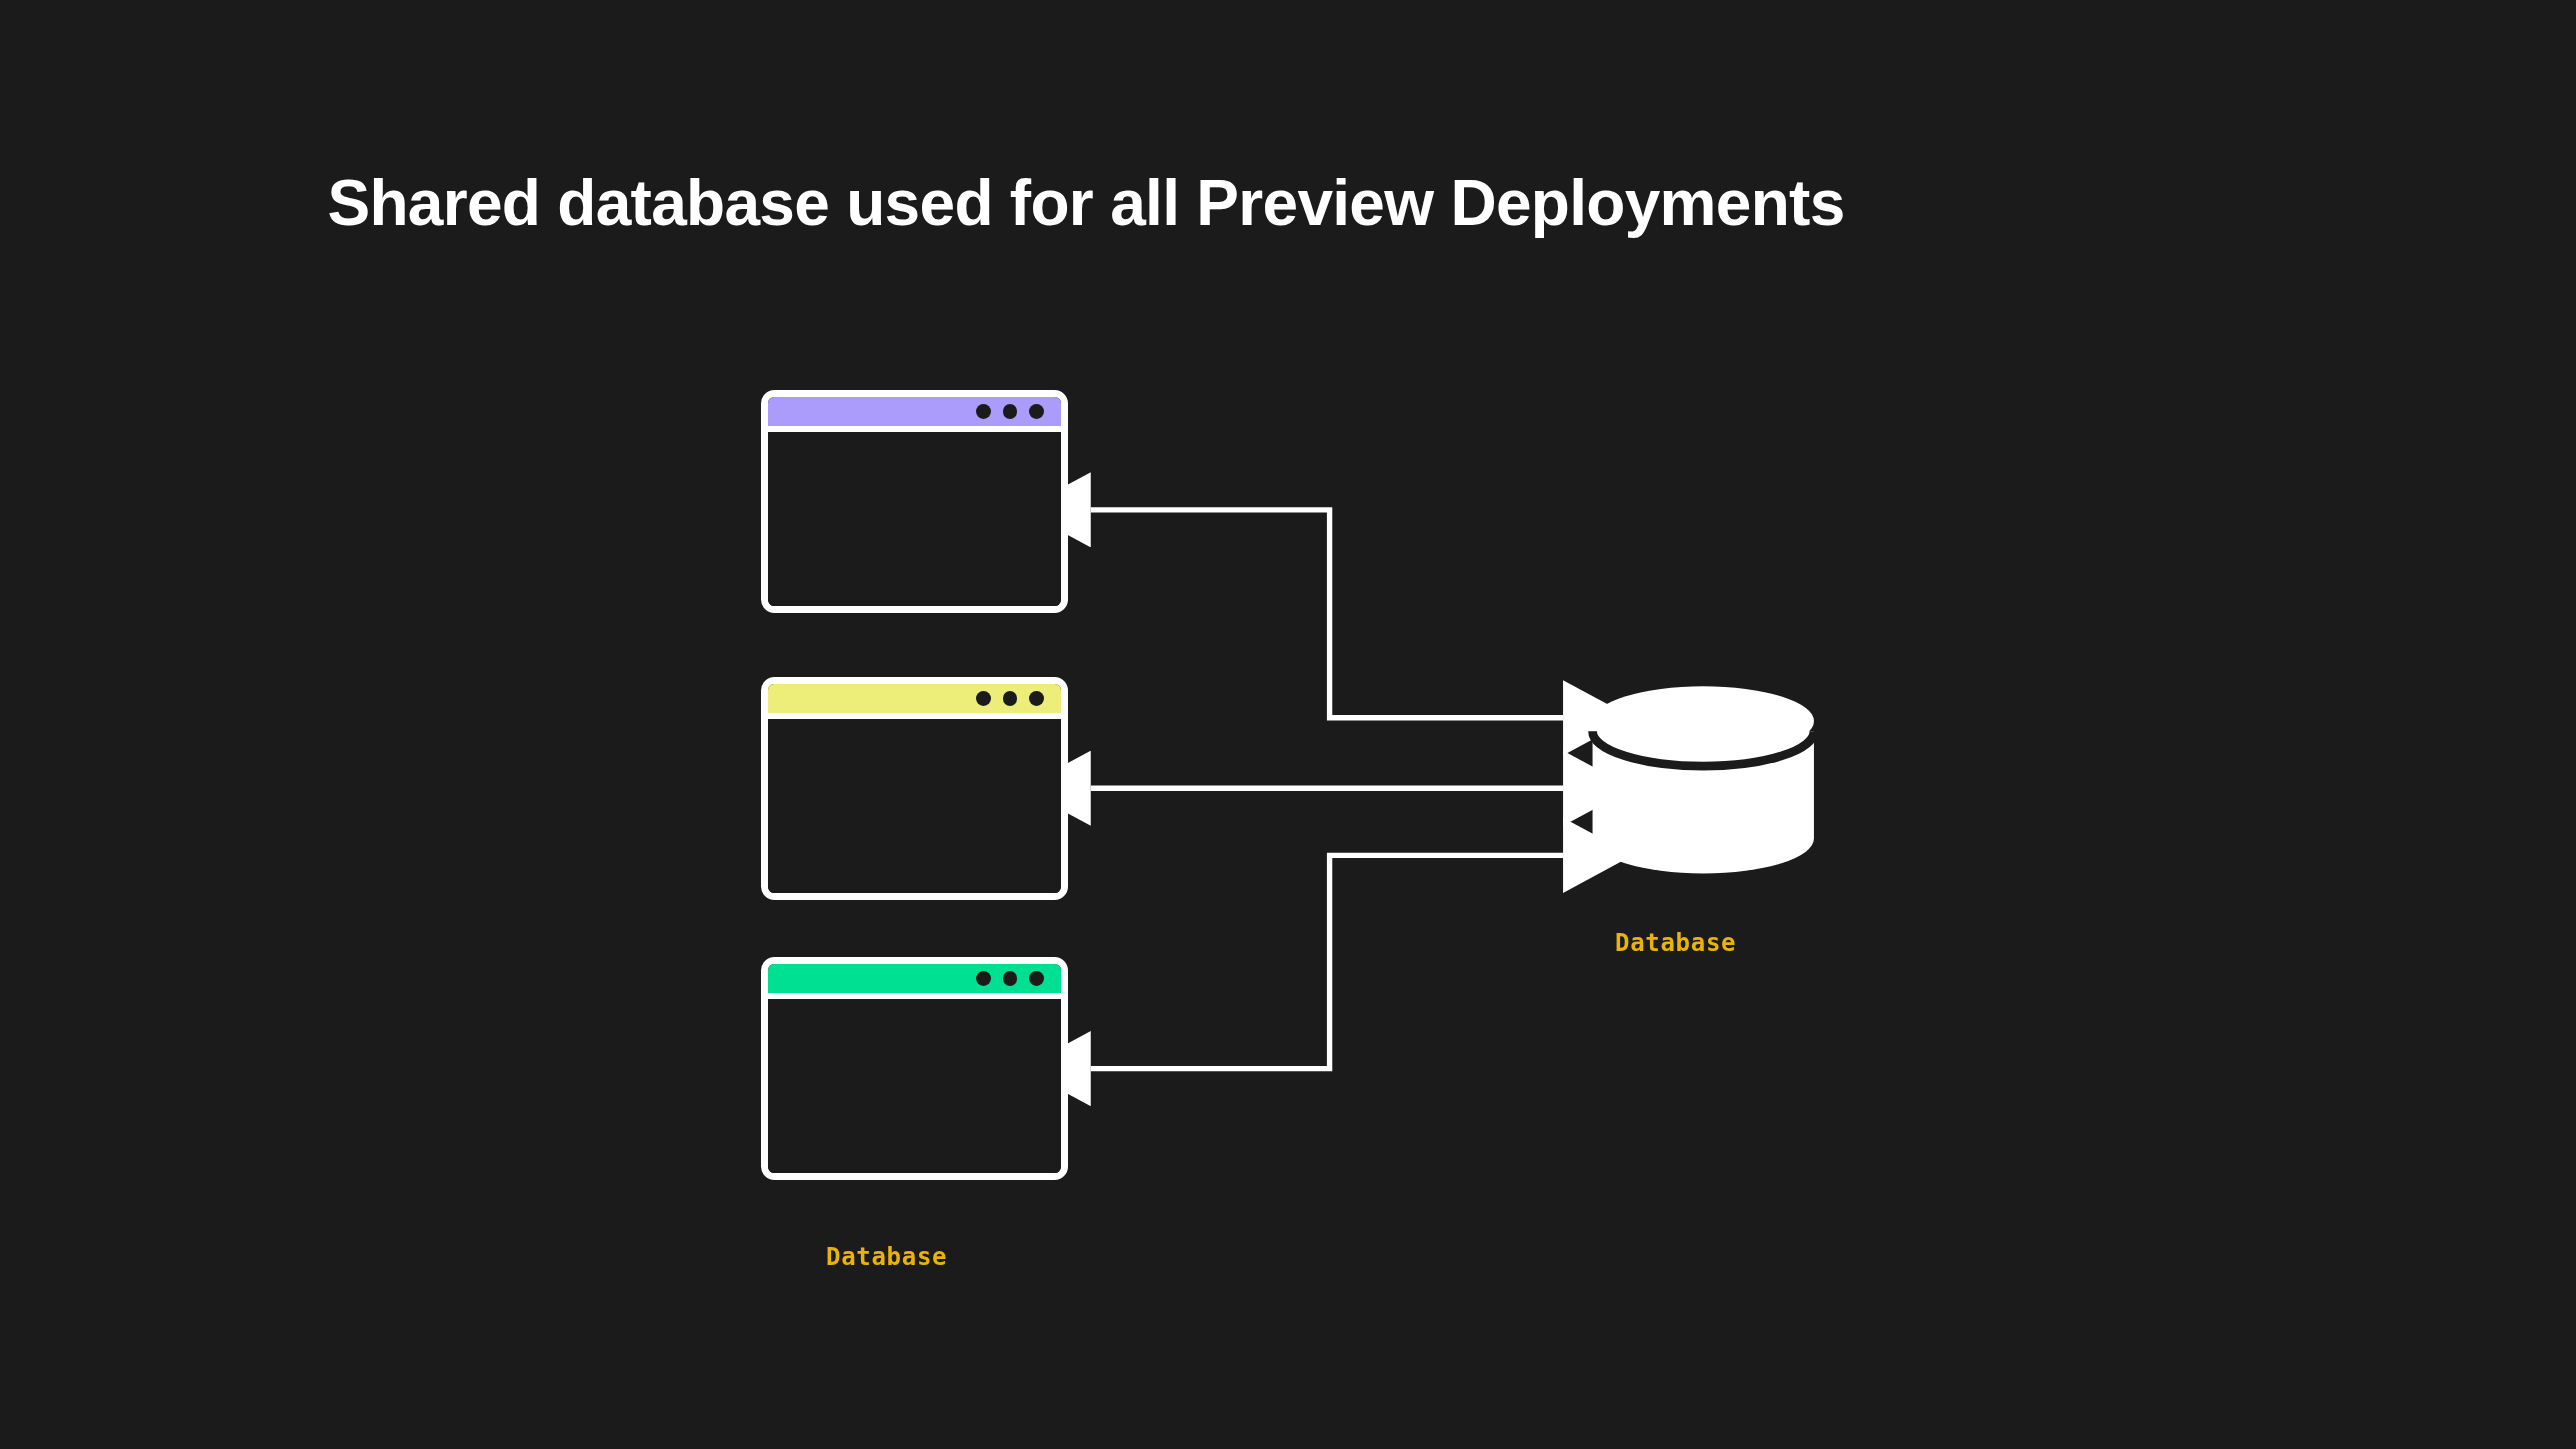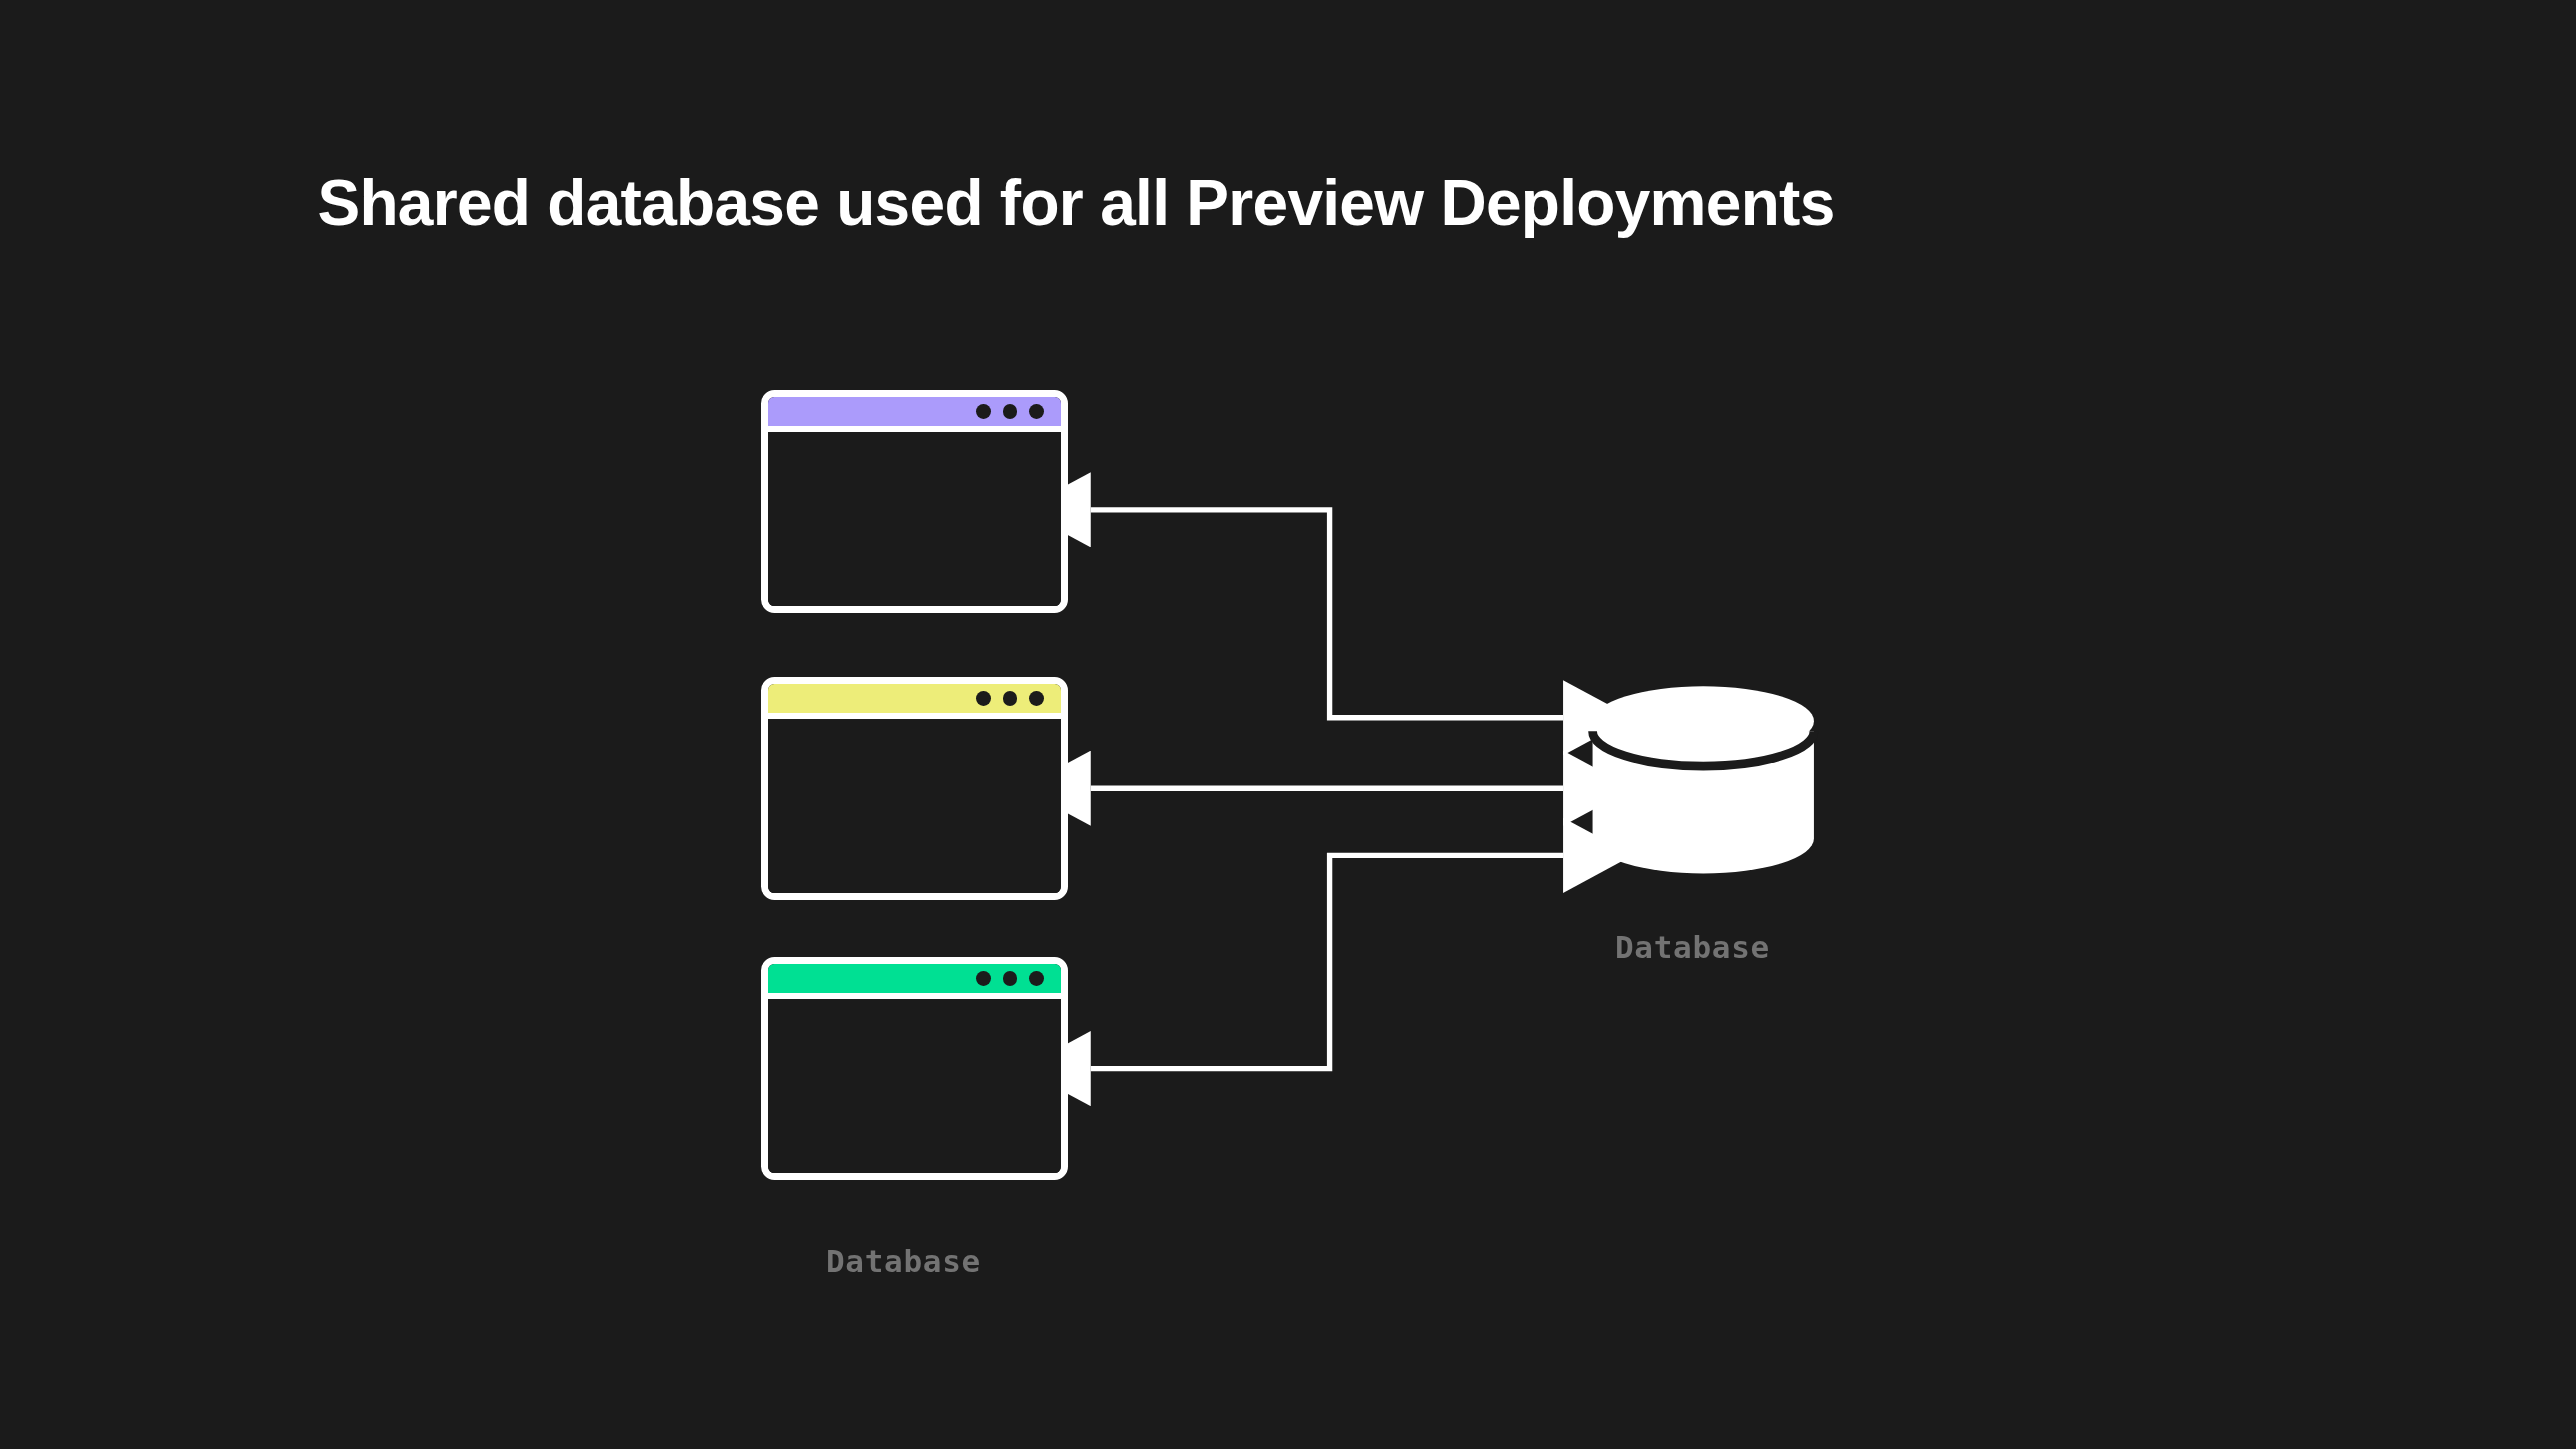--- a/index.html
+++ b/index.html
@@ -12,21 +12,21 @@
     width: 2576px;
     height: 1449px;
     background: #1b1b1b;
     overflow: hidden;
     font-family: "Liberation Sans", sans-serif;
   }
 
   
   .title {
     position: absolute;
-    left: 4px;
+    left: 14px;
     top: 166px;
     width: 2144px;
     text-align: center;
     color: #ffffff;
     font-family: "Liberation Sans", sans-serif;
     font-size: 64px;
     font-weight: bold;
     letter-spacing: -0.7px;
     white-space: nowrap;
   }
@@ -66,23 +66,23 @@
     height: 100%;
   }
 
   #win-purple { left: 761px; top: 390px; }
   #win-yellow { left: 761px; top: 677px; }
   #win-green  { left: 761px; top: 957px; }
 
   
   .mono-label {
     position: absolute;
-    color: #737373;
+    color: #eab308;
     font-family: "DejaVu Sans Mono", "Liberation Mono", monospace;
-    font-size: 31px;
+    font-size: 24px;
     font-weight: bold;
     letter-spacing: 0.7px;
     white-space: nowrap;
   }
   #label-previews { left: 826px; top: 1243px; }
   #label-database { left: 1615px; top: 929px; }
 
   
   #graphics {
     position: absolute;

